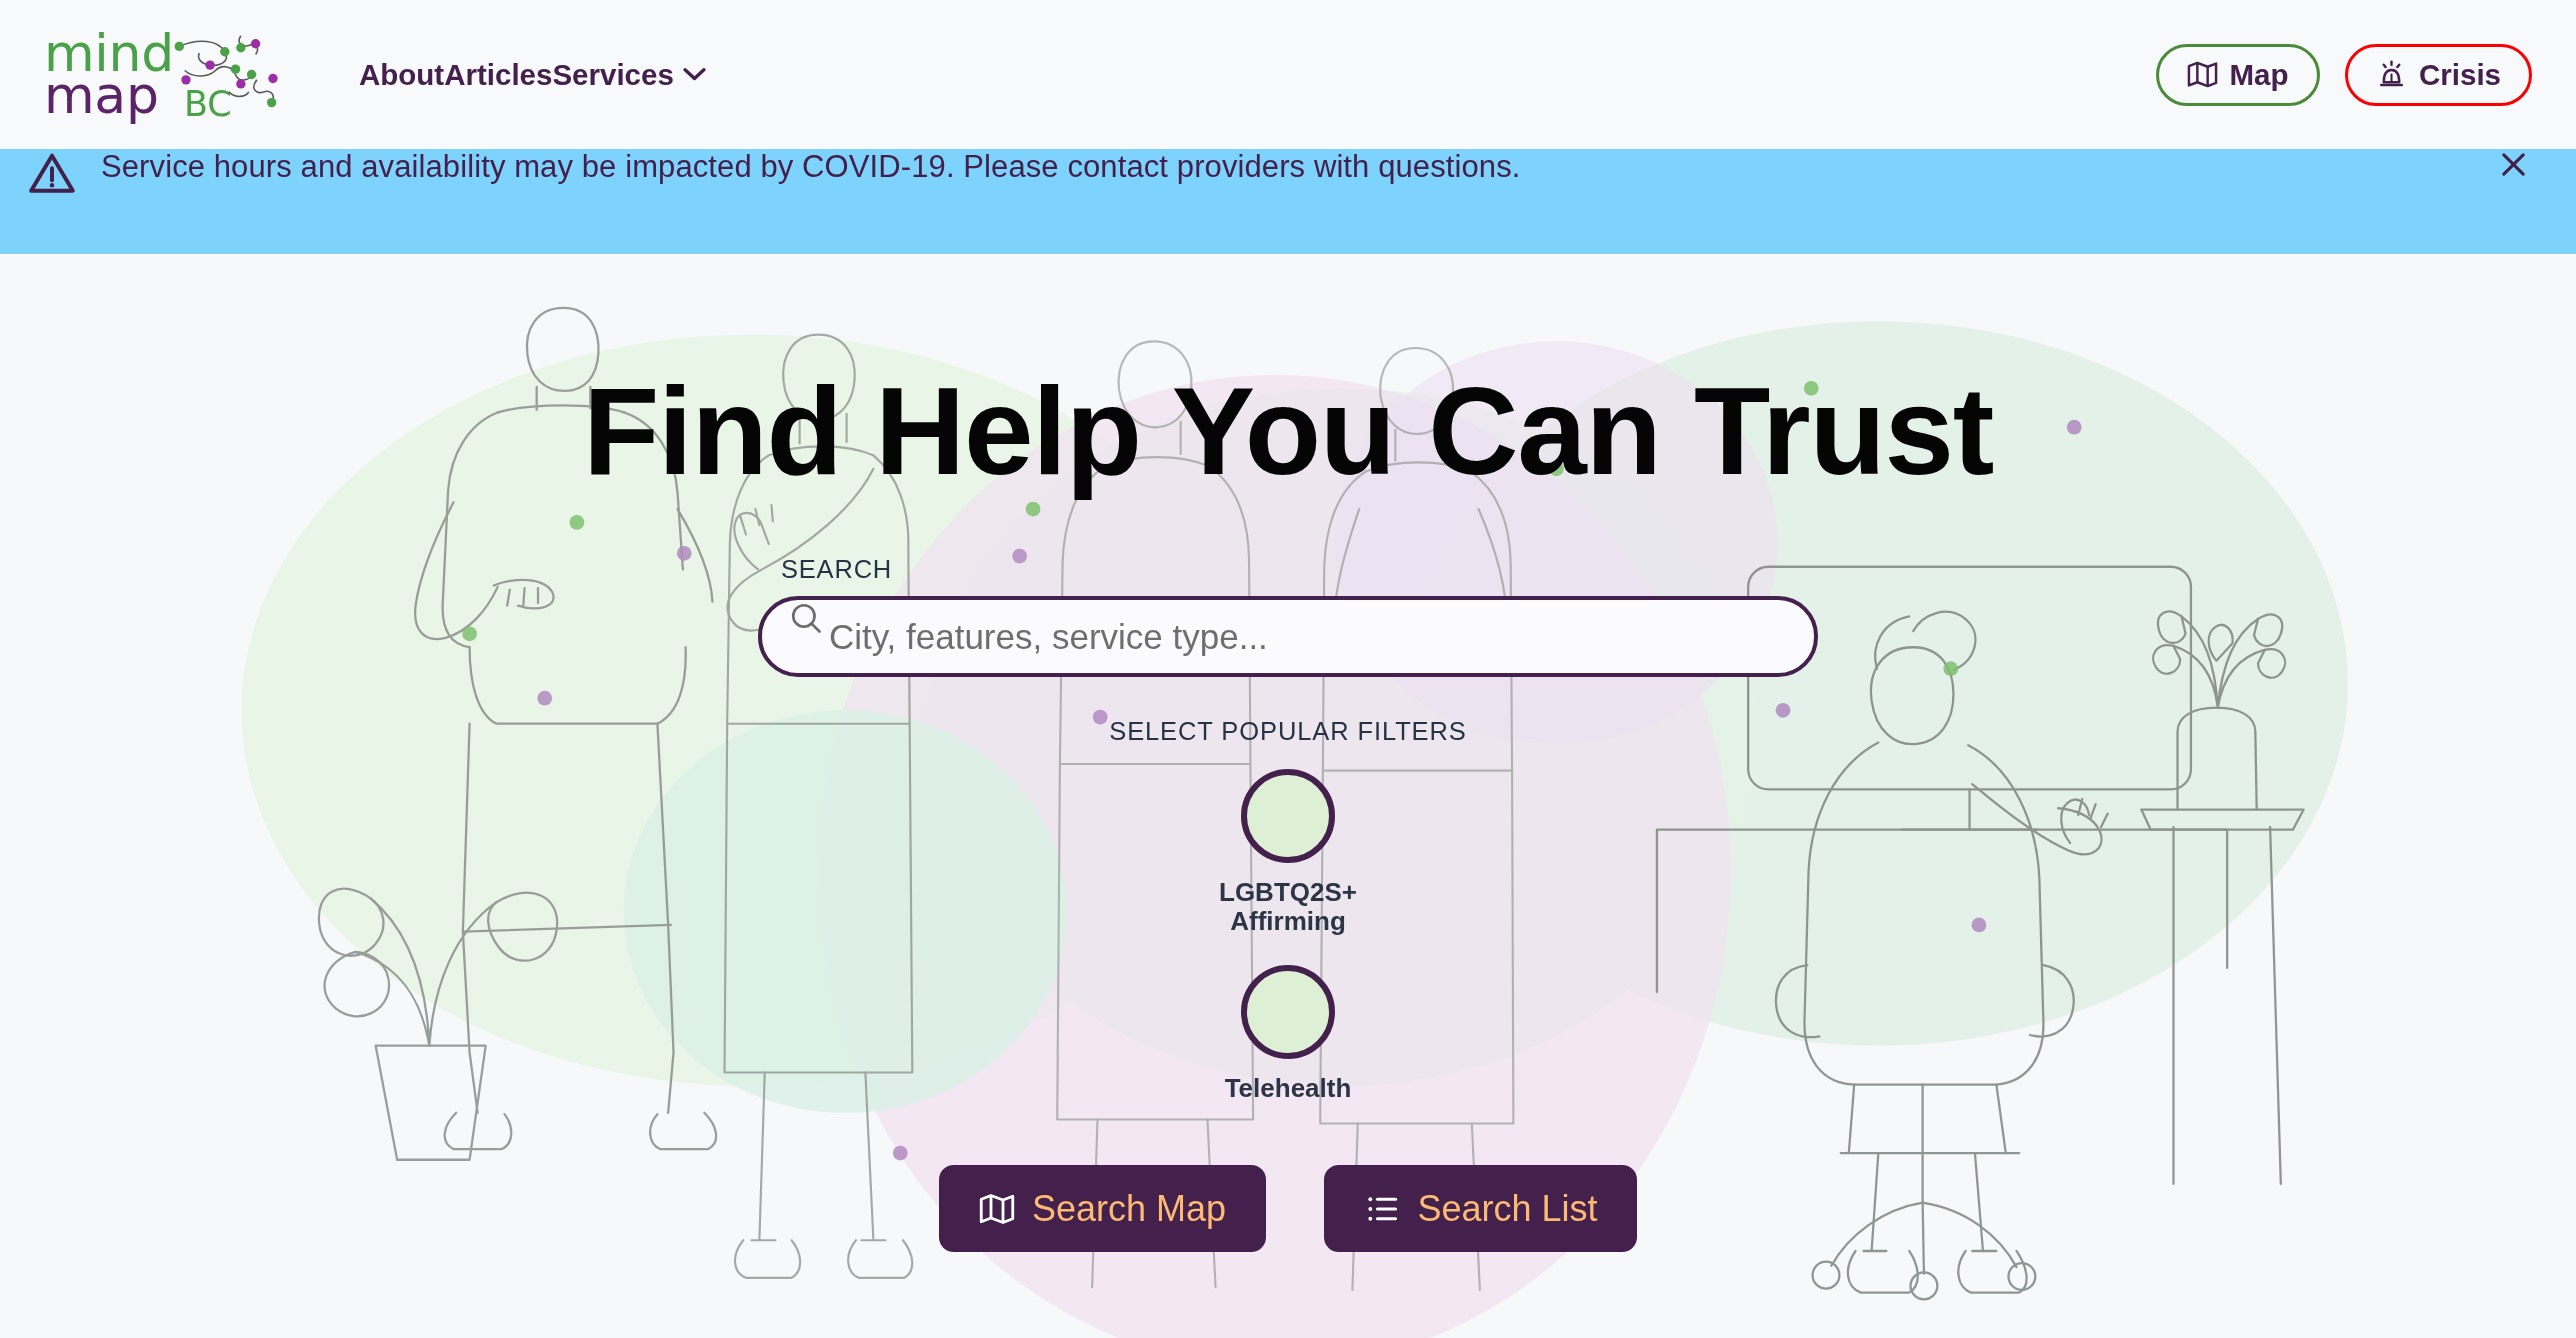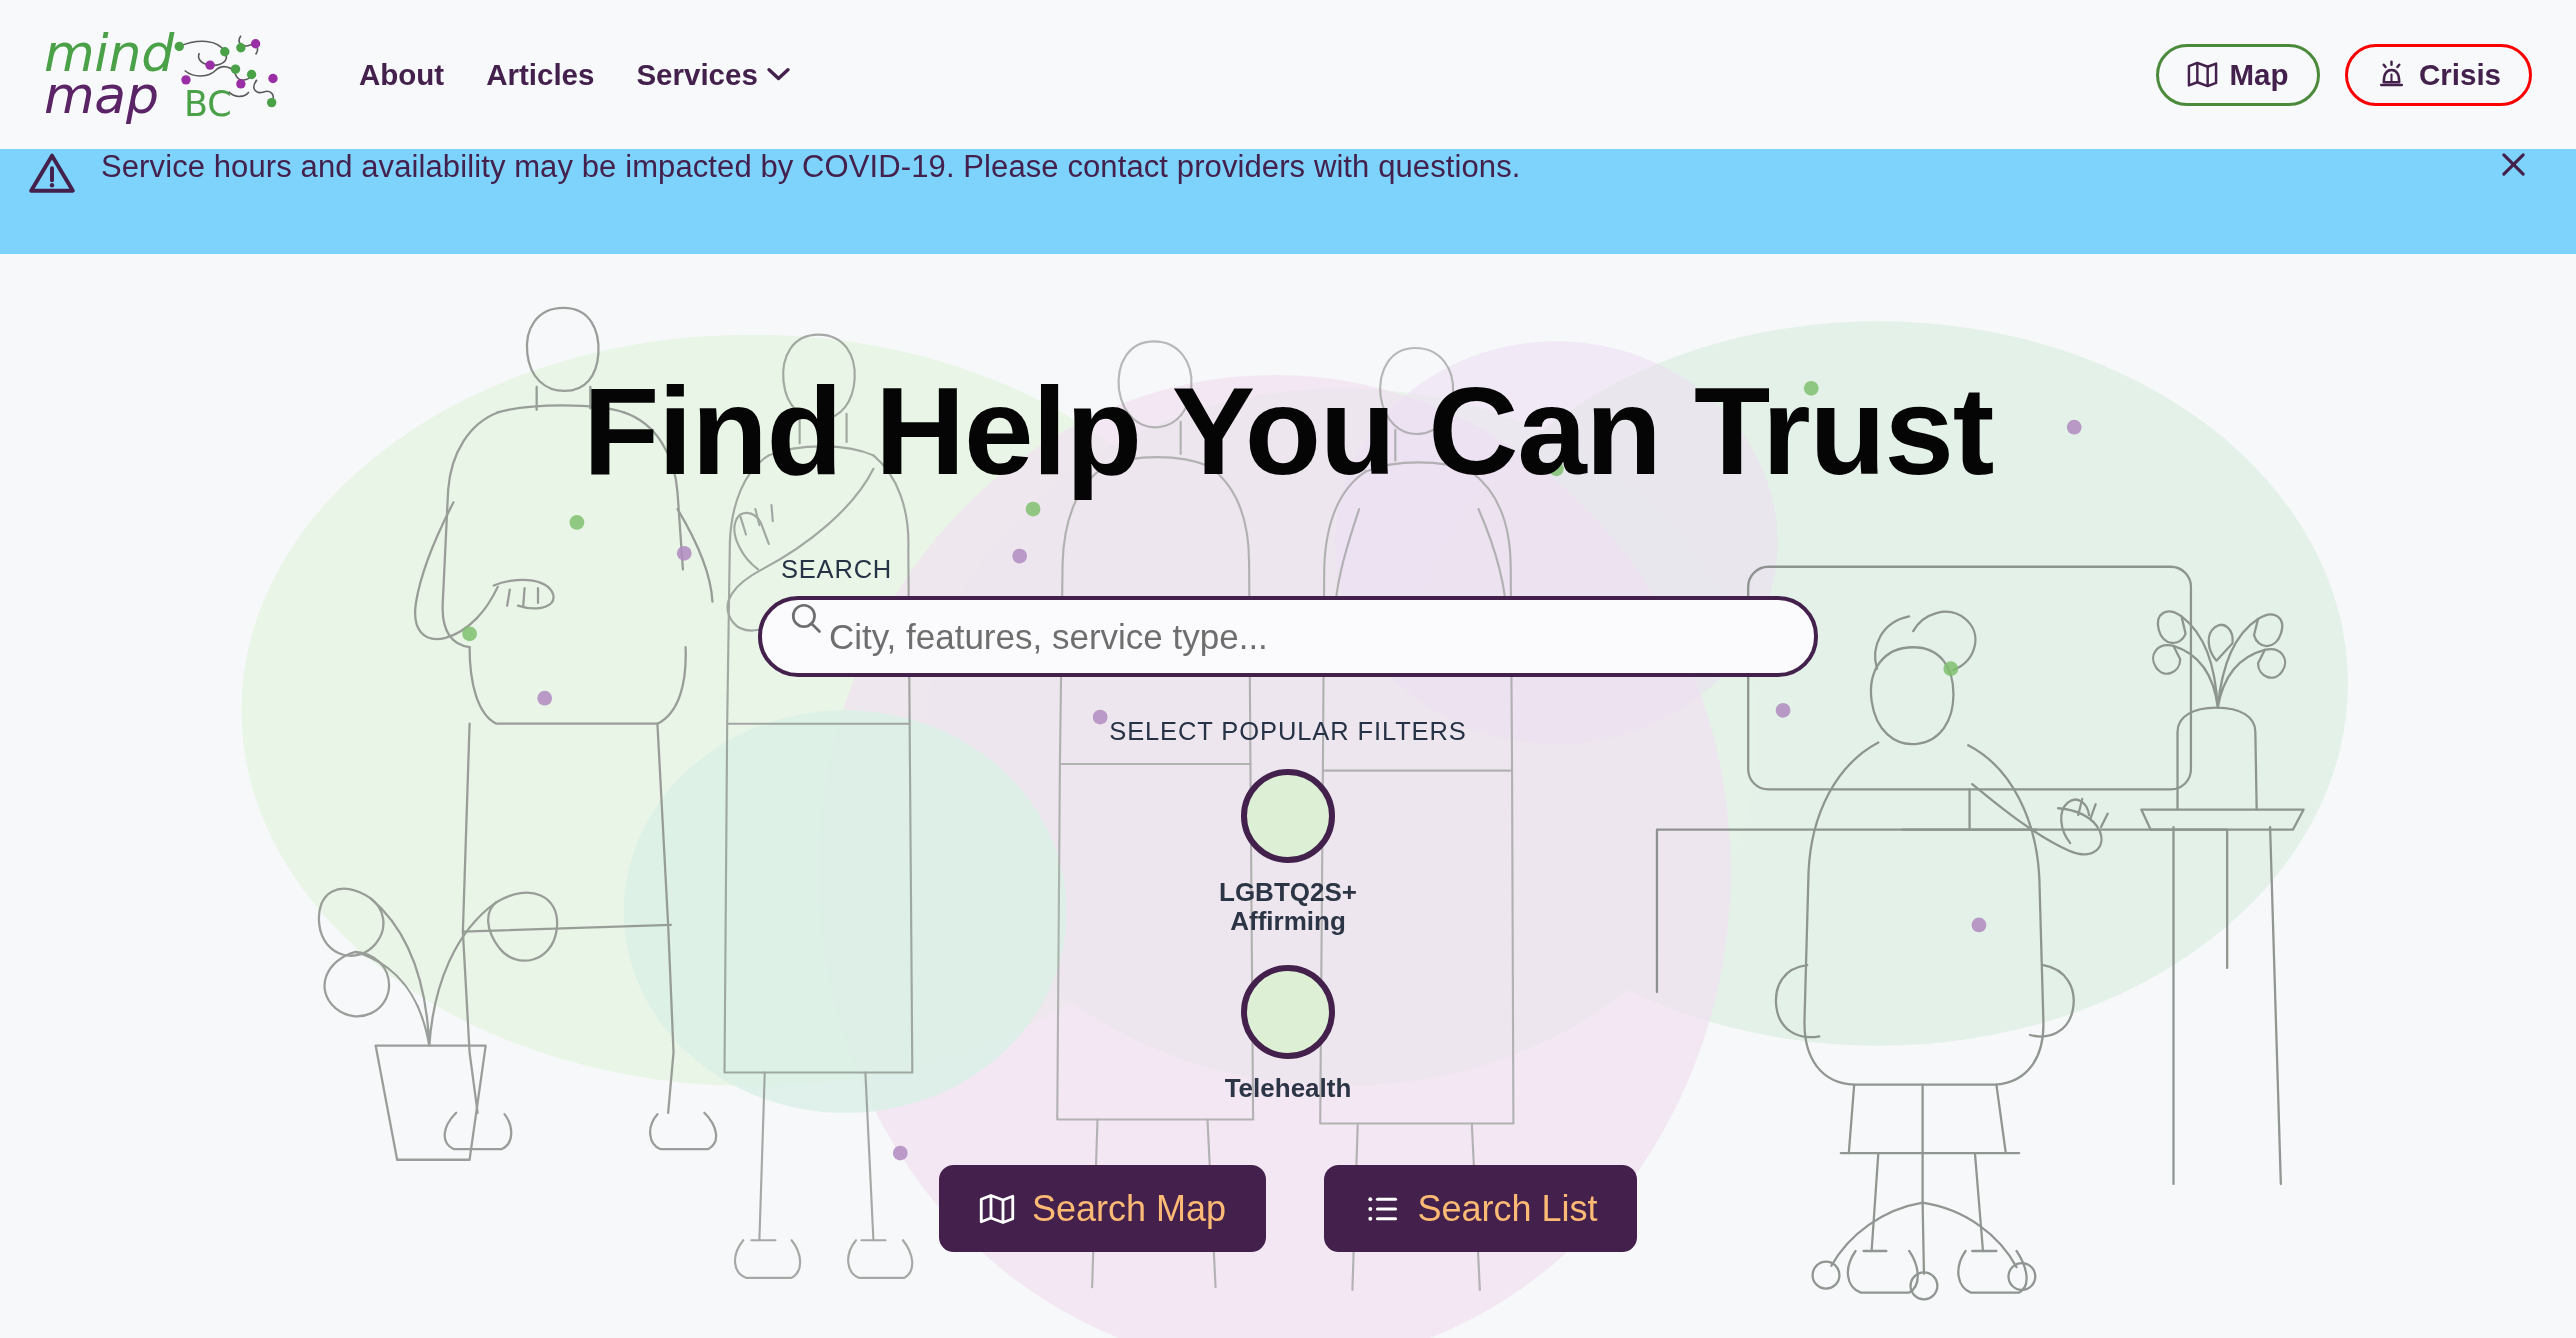--- a/index.html
+++ b/index.html
@@ -35,21 +35,20 @@
     width: 248px;
     height: 101px;
     position: relative;
     flex: none;
   }
   .logo-words {
     display: flex;
     flex-direction: column;
     line-height: 0.80;
     letter-spacing: -0.3px;
-    font-style: italic;
   }
   .logo-mind {
     font-size: 52px;
     font-weight: 400;
     color: #4aa148;
     font-family: "DejaVu Sans", sans-serif;
   }
   .logo-map {
     font-size: 52px;
     font-weight: 400;
@@ -63,21 +62,20 @@
     font-family: "DejaVu Sans", sans-serif;
     align-self: flex-end;
     margin-left: 10px;
     margin-bottom: 1.3px;
   }
   .logo-net { position: absolute; left: 127px; top: 5.4px; }
 
   .nav {
     display: flex;
     align-items: center;
-    gap: 42px;
     margin-left: 67px;
   }
   .nav-item {
     font-size: 29.5px;
     font-weight: bold;
     color: #43214c;
     display: flex;
     align-items: center;
     gap: 9.4px;
     cursor: pointer;

